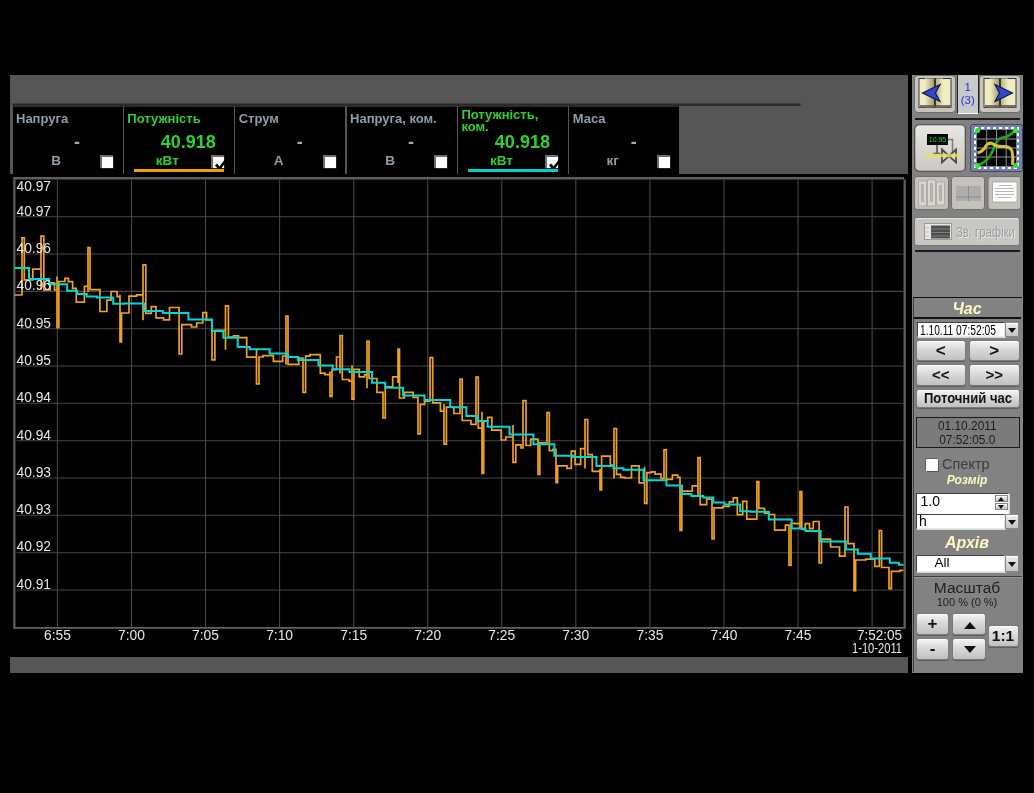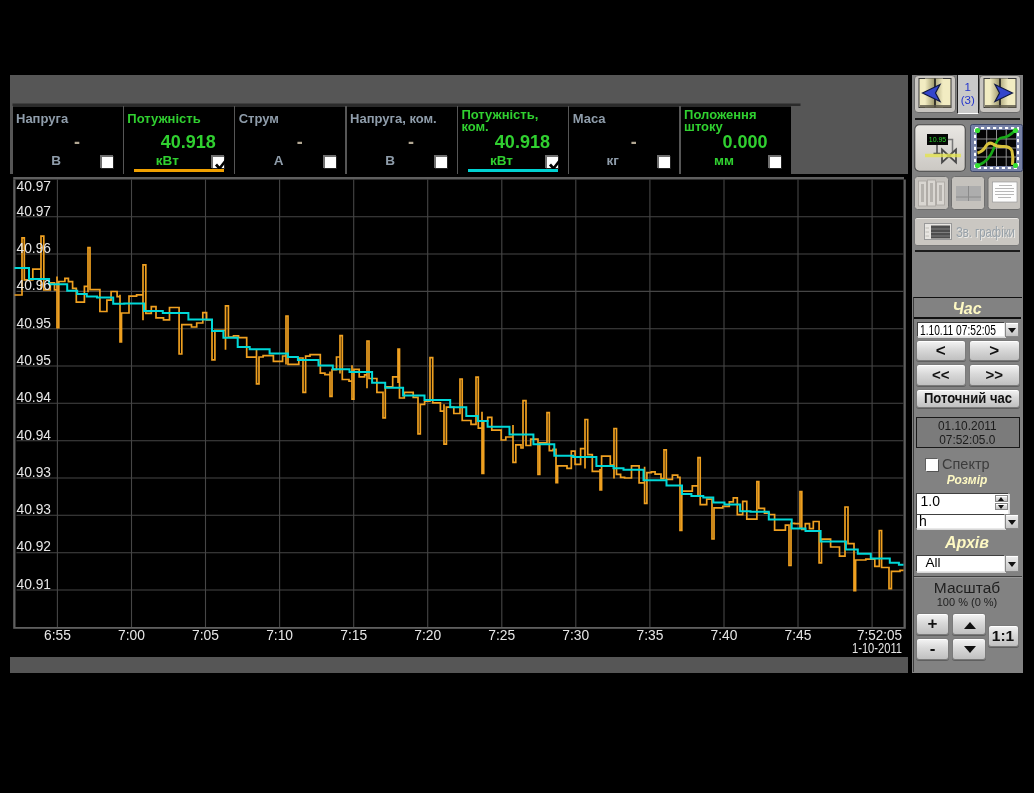--- a/index.html
+++ b/index.html
@@ -126,26 +126,20 @@
           <path d="M3 7.5 L6.5 11.5 L13.5 2.5" stroke="#000" stroke-width="2.7" fill="none"></path>
         </svg></div>
       <div class="uline" style="background:#00d2d2;"></div>
 </div>
 <div class="panel" style="left:559.25px;">
 <div class="pname gy" style="top:5.5px;">Маса</div>
 <div class="pval dash"><span>-</span></div>
 <div class="punit gy"><span>кг</span></div>
 <div class="cb"></div>
 </div>
-<div class="panel" style="left:670.5999999999999px;">
-<div class="pname gn" style="top:1.5px;">Положення<br>штоку</div>
-<div class="pval gn"><span>0.000</span></div>
-<div class="punit gn"><span>мм</span></div>
-<div class="cb"></div>
-</div>
 </div>
 <div id="sidebar">
 <svg class="abs" style="left:2.5px;top:0.5px;" width="42" height="38">
 <rect x="0.5" y="0.5" width="41" height="37" rx="3.5" fill="#c8c5c0" stroke="#6a6a6a"></rect>
 <rect x="5" y="3.5" width="32" height="29" fill="#f2ecc2"></rect>
 <rect x="5" y="3.5" width="32" height="29" fill="none" stroke="#3a3a3a" stroke-width="1"></rect>
 <linearGradient id="sp2.5" x1="0" x2="1">
         <stop offset="0" stop-color="#f2ecc2"></stop>
         <stop offset="1" stop-color="#9a9468"></stop>
       </linearGradient>
@@ -277,21 +271,21 @@
       <div style="position:absolute;left:2.2px;top:1.5px;width:0;height:0;border-left:3.5px solid transparent;border-right:3.5px solid transparent;border-bottom:4px solid #111;"></div>
     </div>
 <div class="combo-btn" style="left:83.5px;top:428px;width:12.5px;height:7px;">
       <div style="position:absolute;left:2.2px;top:1.8px;width:0;height:0;border-left:3.5px solid transparent;border-right:3.5px solid transparent;border-top:4px solid #111;"></div>
     </div>
 <div class="combo-field" style="left:4px;top:439px;width:89.5px;height:15.5px;font-size:14px;line-height:13.5px;box-shadow:1px 1px 0 #d8d8d8;"><span style="display:inline-block;transform:scaleX(1.0);transform-origin:0 50%;margin-left:2.5px;white-space:nowrap;">h</span></div>
 <div class="combo-btn" style="left:93.5px;top:439px;width:13.5px;height:15.5px;">
       <div class="arr-down" style="left:2.2px;top:5.8px;"></div>
     </div>
 <div class="abs ctr it" style="top:459.5px;font-size:16px;">Архів</div>
-<div class="combo-field" style="left:4px;top:480.5px;width:89.5px;height:16.5px;font-size:13.5px;line-height:14.5px;box-shadow:1px 1px 0 #d8d8d8;"><span style="display:inline-block;transform:scaleX(1.0);transform-origin:0 50%;margin-left:9px;white-space:nowrap;">All</span></div>
+<div class="combo-field" style="left:4px;top:480.5px;width:89.5px;height:16.5px;font-size:13.5px;line-height:14.5px;box-shadow:1px 1px 0 #d8d8d8;"><span style="display:inline-block;transform:scaleX(1.0);transform-origin:0 50%;margin-left:18px;white-space:nowrap;">All</span></div>
 <div class="combo-btn" style="left:93.5px;top:480.5px;width:13.5px;height:16.5px;">
       <div class="arr-down" style="left:2.2px;top:6.2px;"></div>
     </div>
 <div class="abs" style="left:2px;top:501.5px;width:108px;height:1px;background:#3e3e3e;"></div>
 <div class="abs" style="left:2px;top:502.5px;width:108px;height:1px;background:#979797;"></div>
 <div class="abs ctr" style="top:504.5px;font-size:15.5px;color:#1f1f1f;">Масштаб</div>
 <div class="abs ctr" style="top:521px;font-size:11px;color:#1f1f1f;">100 % (0 %)</div>
 <div class="btn" style="left:4.5px;top:538.5px;width:33px;height:22px;font-size:17px;font-weight:bold;line-height:20px;"><span style="display:inline-block;transform:scaleX(1);transform-origin:center;white-space:nowrap;">+</span></div>
 <div class="btn" style="left:4.5px;top:563px;width:33px;height:22px;font-size:17px;font-weight:bold;line-height:20px;"><span style="display:inline-block;transform:scaleX(1);transform-origin:center;white-space:nowrap;">-</span></div>
 <div class="btn" style="left:40.5px;top:538.5px;width:33.5px;height:22px;">

